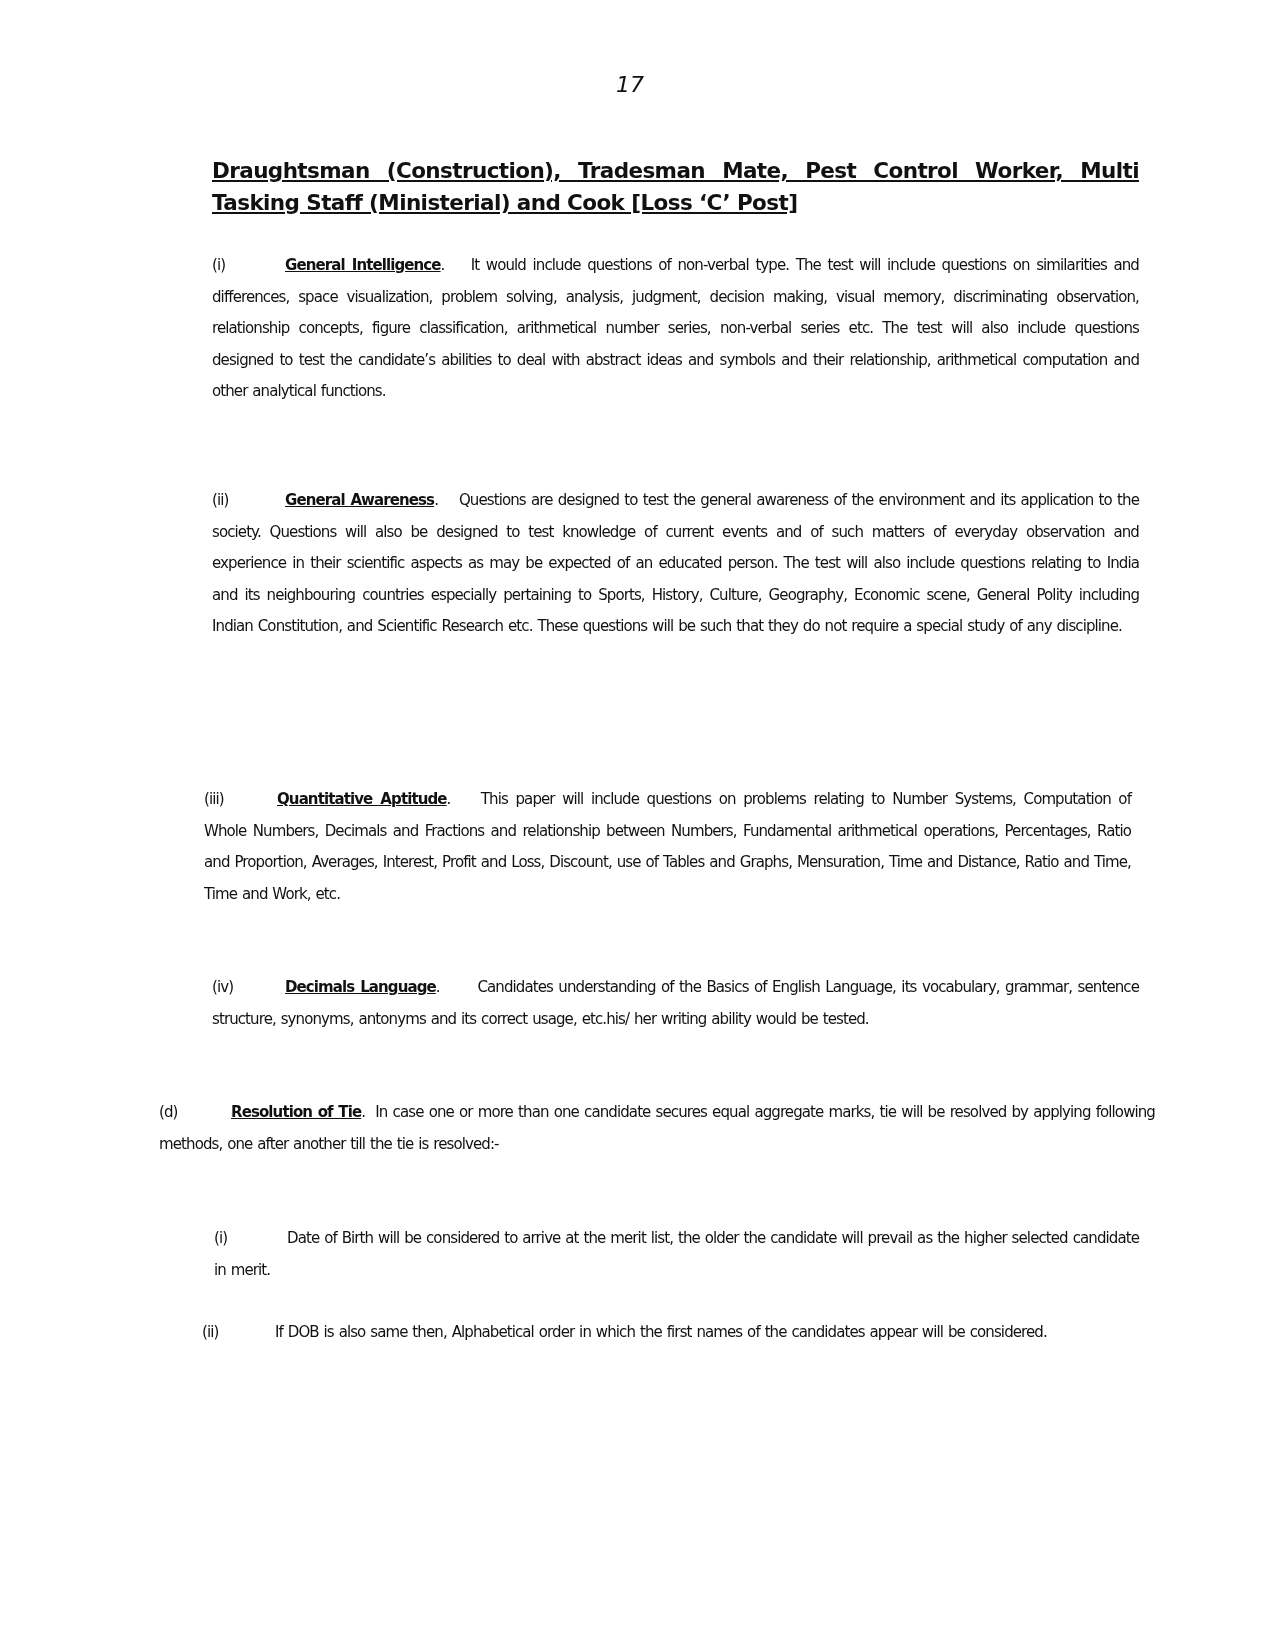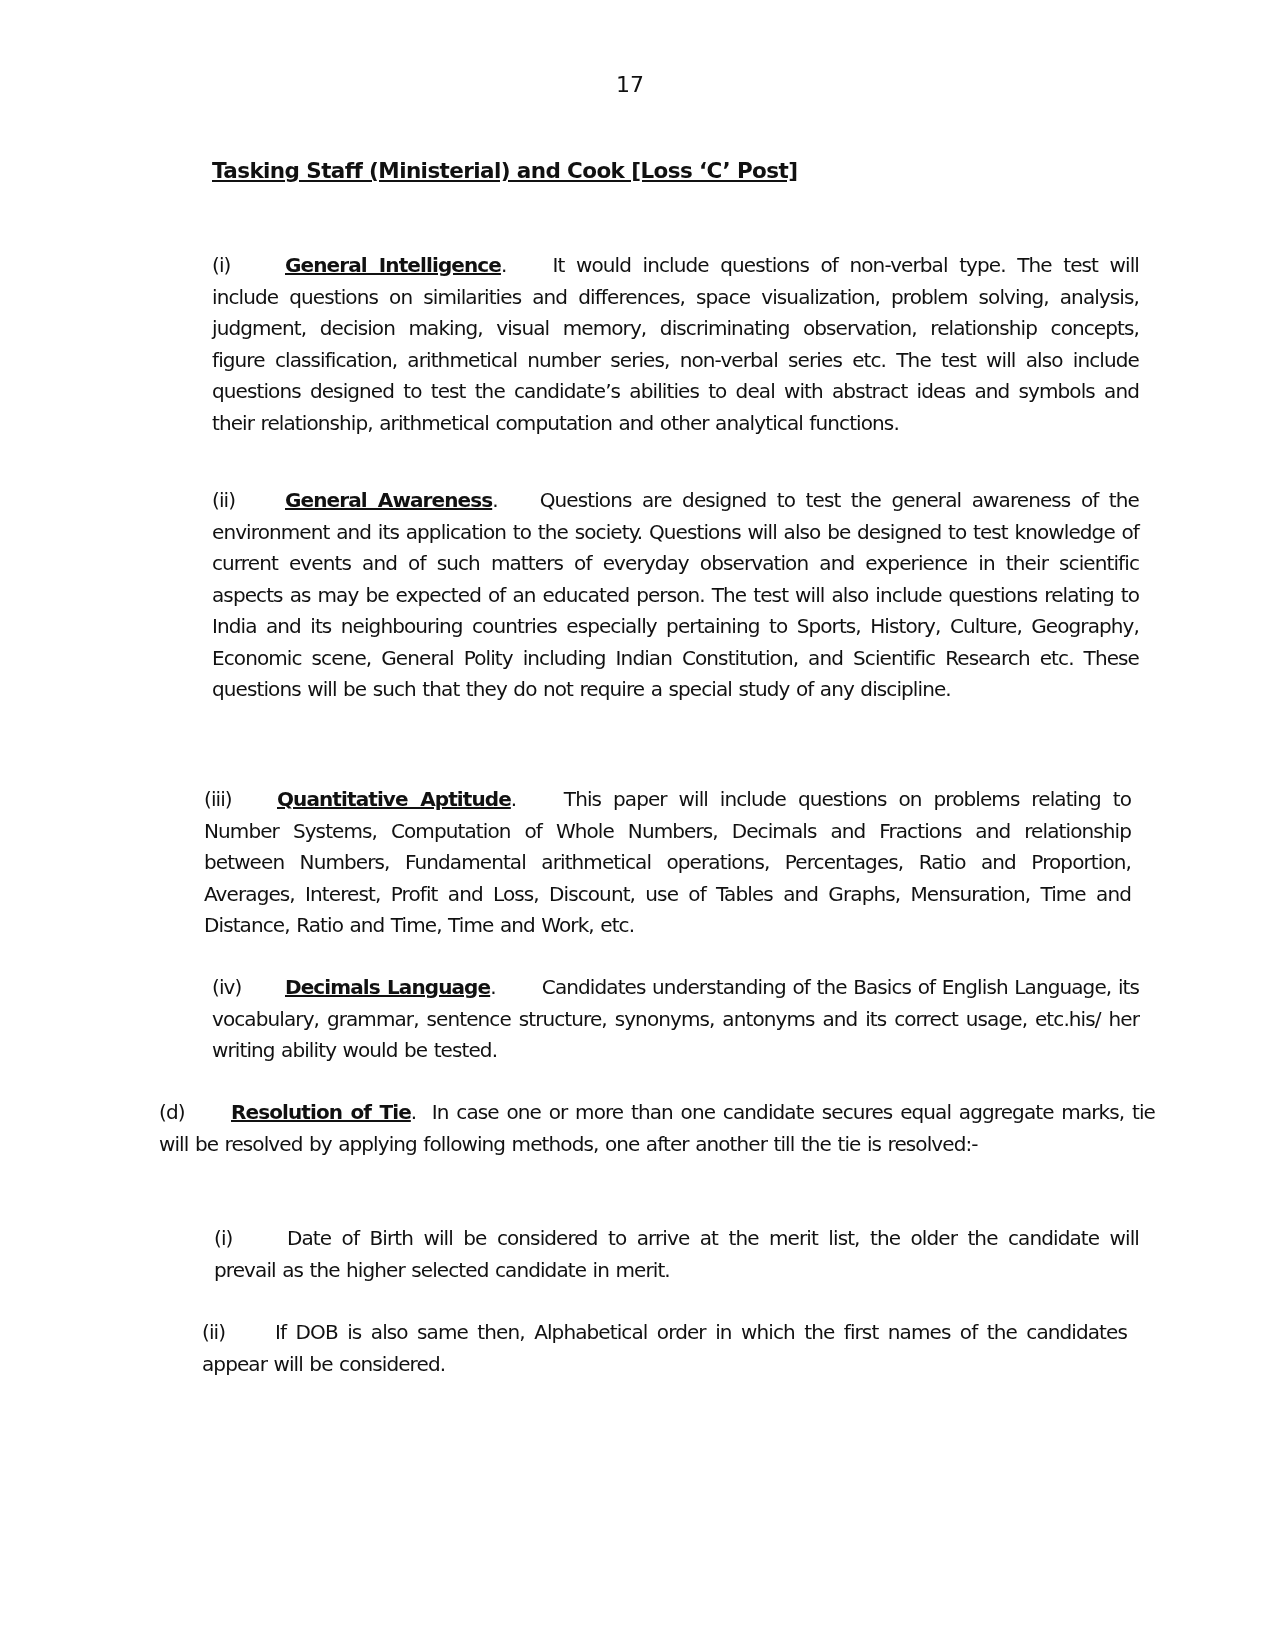--- a/index.html
+++ b/index.html
@@ -1,36 +1,37 @@
 <!DOCTYPE html>
 <html><head>
 <meta charset="utf-8">
 <style>
   html, body { margin: 0; padding: 0; background: #ffffff; }
   body { width: 1275px; height: 1651px; position: relative; overflow: hidden;
          font-family: "DejaVu Sans", sans-serif; color: #111; }
   .page-num { position: absolute; top: 72px; left: 0; width: 1260px; text-align: center;
-              font-size: 22px; font-family: "DejaVu Sans", sans-serif; letter-spacing: 0; }
-  .block { position: absolute; text-align: justify; font-size: 20px; line-height: 31.5px;
+              font-size: 22px; font-family: "DejaVu Sans", sans-serif; letter-spacing: 0; font-style: italic; }
+  .block { position: absolute; text-align: justify; font-size: 15px; line-height: 31.5px;
            font-family: "DejaVu Sans", sans-serif; transform-origin: left top; }
   .heading { position: absolute; left: 212px; top: 155px; width: 927px;
              font-weight: bold; text-decoration: underline; font-size: 21.5px; line-height: 31.5px;
              text-align: justify; font-family: "DejaVu Sans", sans-serif; letter-spacing: -0.6px; }
   .heading .line1 { display: block; text-align: justify; text-align-last: justify; }
   .label { display: inline-block; width: 73px; }
   .label-d { display: inline-block; width: 72px; }
   .term { font-weight: bold; text-decoration: underline; }
   .p { letter-spacing: -0.9px; word-spacing: 1px; }
 </style>
 </head>
 <body>
 
 <div class="page-num">17</div>
 
 <div class="heading">
+  <span class="line1">Draughtsman (Construction), Tradesman Mate, Pest Control Worker, Multi</span>
   <span>Tasking Staff (Ministerial) and Cook [Loss ‘C’ Post]</span>
 </div>
 
 <div class="block p" style="left:212px; top:250px; width:927px;">
   <span class="label">(i)</span><span class="term">General Intelligence</span>.&nbsp;&nbsp;&nbsp; <span>It would include questions of non-verbal type. The test will include questions on similarities and differences, space visualization, problem solving, analysis, judgment, decision making, visual memory, discriminating observation, relationship concepts, figure classification, arithmetical number series, non-verbal series etc. The test will also include questions designed to test the candidate’s abilities to deal with abstract ideas and symbols and their relationship, arithmetical computation and other analytical functions.</span>
 </div>
 
 <div class="block p" style="left:212px; top:485px; width:927px;">
   <span class="label">(ii)</span><span class="term">General Awareness</span>.&nbsp;&nbsp;&nbsp; <span>Questions are designed to test the general awareness of the environment and its application to the society. Questions will also be designed to test knowledge of current events and of such matters of everyday observation and experience in their scientific aspects as may be expected of an educated person. The test will also include questions relating to India and its neighbouring countries especially pertaining to Sports, History, Culture, Geography, Economic scene, General Polity including Indian Constitution, and Scientific Research etc. These questions will be such that they do not require a special study of any discipline.</span>
 </div>

